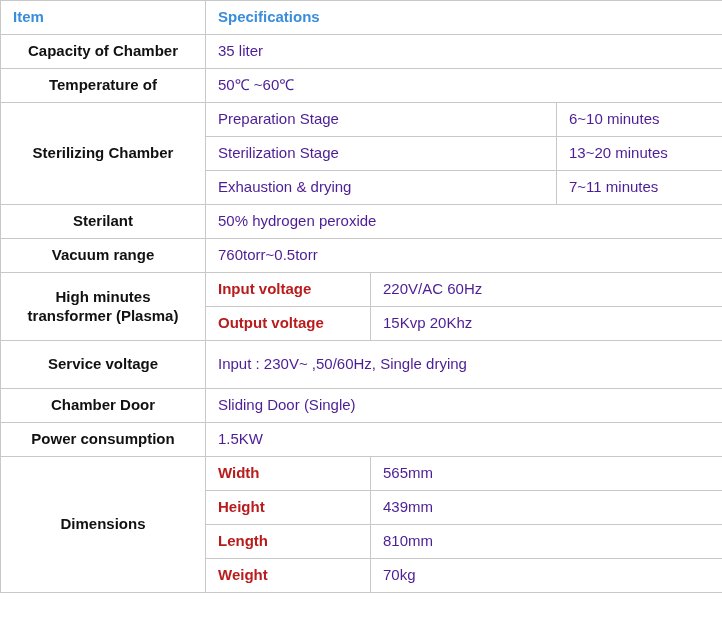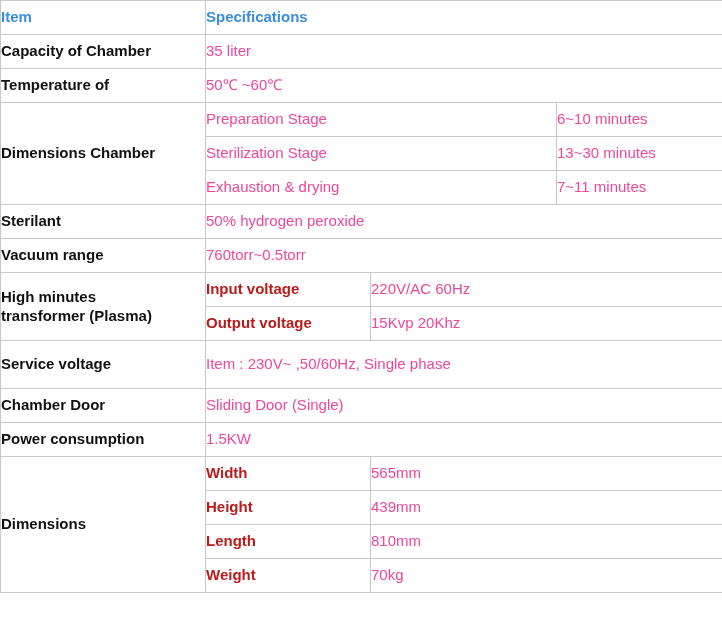--- a/index.html
+++ b/index.html
@@ -14,41 +14,42 @@
     color: #111111;
     overflow: hidden;
   }
   .spec-table {
     width: 722px;
     border-collapse: collapse;
     table-layout: fixed;
   }
   .spec-table td {
     border: 1px solid #c8c8c8;
-    padding: 0 0;
+    padding: 0 12px;
     vertical-align: middle;
     font-size: 15px;
     line-height: 1.25;
     height: 34px;
     box-sizing: border-box;
     margin-left: 31px;
   }
   .head-cell {
     color: #3a8ddb;
     font-weight: bold;
     font-size: 15.5px;
     height: 33px;
   }
   .label {
     font-weight: bold;
     color: #111111;
+    text-align: center;
   }
   .value {
     font-weight: normal;
-    color: #ec4899;
+    color: #4c1d95;
   }
   .sub-label {
     font-weight: bold;
     color: #b91c1c;
     font-size: 14.5px;
   }
   .tall {
     height: 48px;
   }
   .col-a { width: 205px; }
@@ -77,27 +78,27 @@
       <td class="label">Capacity of Chamber</td>
       <td class="value" colspan="3">35 liter</td>
     </tr>
 
     <tr>
       <td class="label">Temperature of</td>
       <td class="value" colspan="3">50℃ ~60℃</td>
     </tr>
 
     <tr>
-      <td class="label" rowspan="3">Dimensions Chamber</td>
+      <td class="label" rowspan="3">Sterilizing Chamber</td>
       <td class="value" colspan="2">Preparation Stage</td>
       <td class="value">6~10 minutes</td>
     </tr>
     <tr>
       <td class="value" colspan="2">Sterilization Stage</td>
-      <td class="value">13~30 minutes</td>
+      <td class="value">13~20 minutes</td>
     </tr>
     <tr>
       <td class="value" colspan="2">Exhaustion &amp; drying</td>
       <td class="value">7~11 minutes</td>
     </tr>
 
     <tr>
       <td class="label">Sterilant</td>
       <td class="value" colspan="3">50% hydrogen peroxide</td>
     </tr>
@@ -115,21 +116,21 @@
       <td class="sub-label">Input voltage</td>
       <td class="value" colspan="2">220V/AC 60Hz</td>
     </tr>
     <tr>
       <td class="sub-label">Output voltage</td>
       <td class="value" colspan="2">15Kvp 20Khz</td>
     </tr>
 
     <tr class="tall">
       <td class="label tall">Service voltage</td>
-      <td class="value tall" colspan="3">Item : 230V~ ,50/60Hz, Single phase</td>
+      <td class="value tall" colspan="3">Input : 230V~ ,50/60Hz, Single drying</td>
     </tr>
 
     <tr>
       <td class="label">Chamber Door</td>
       <td class="value" colspan="3">Sliding Door (Single)</td>
     </tr>
 
     <tr>
       <td class="label">Power consumption</td>
       <td class="value" colspan="3">1.5KW</td>

